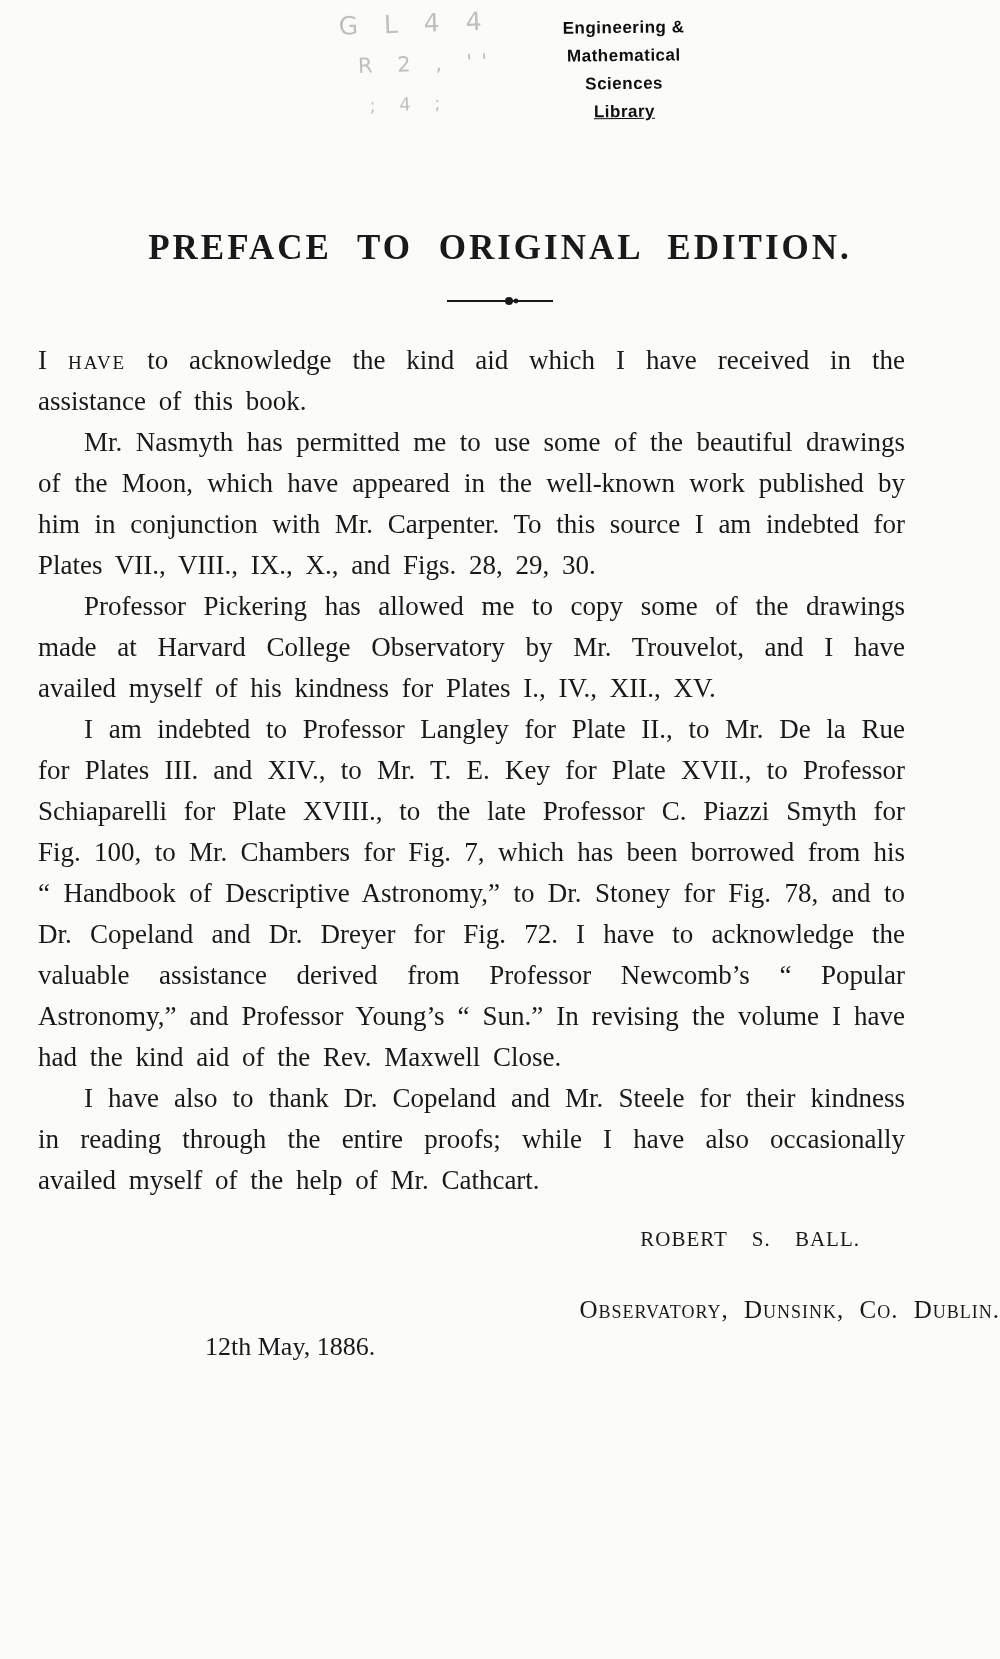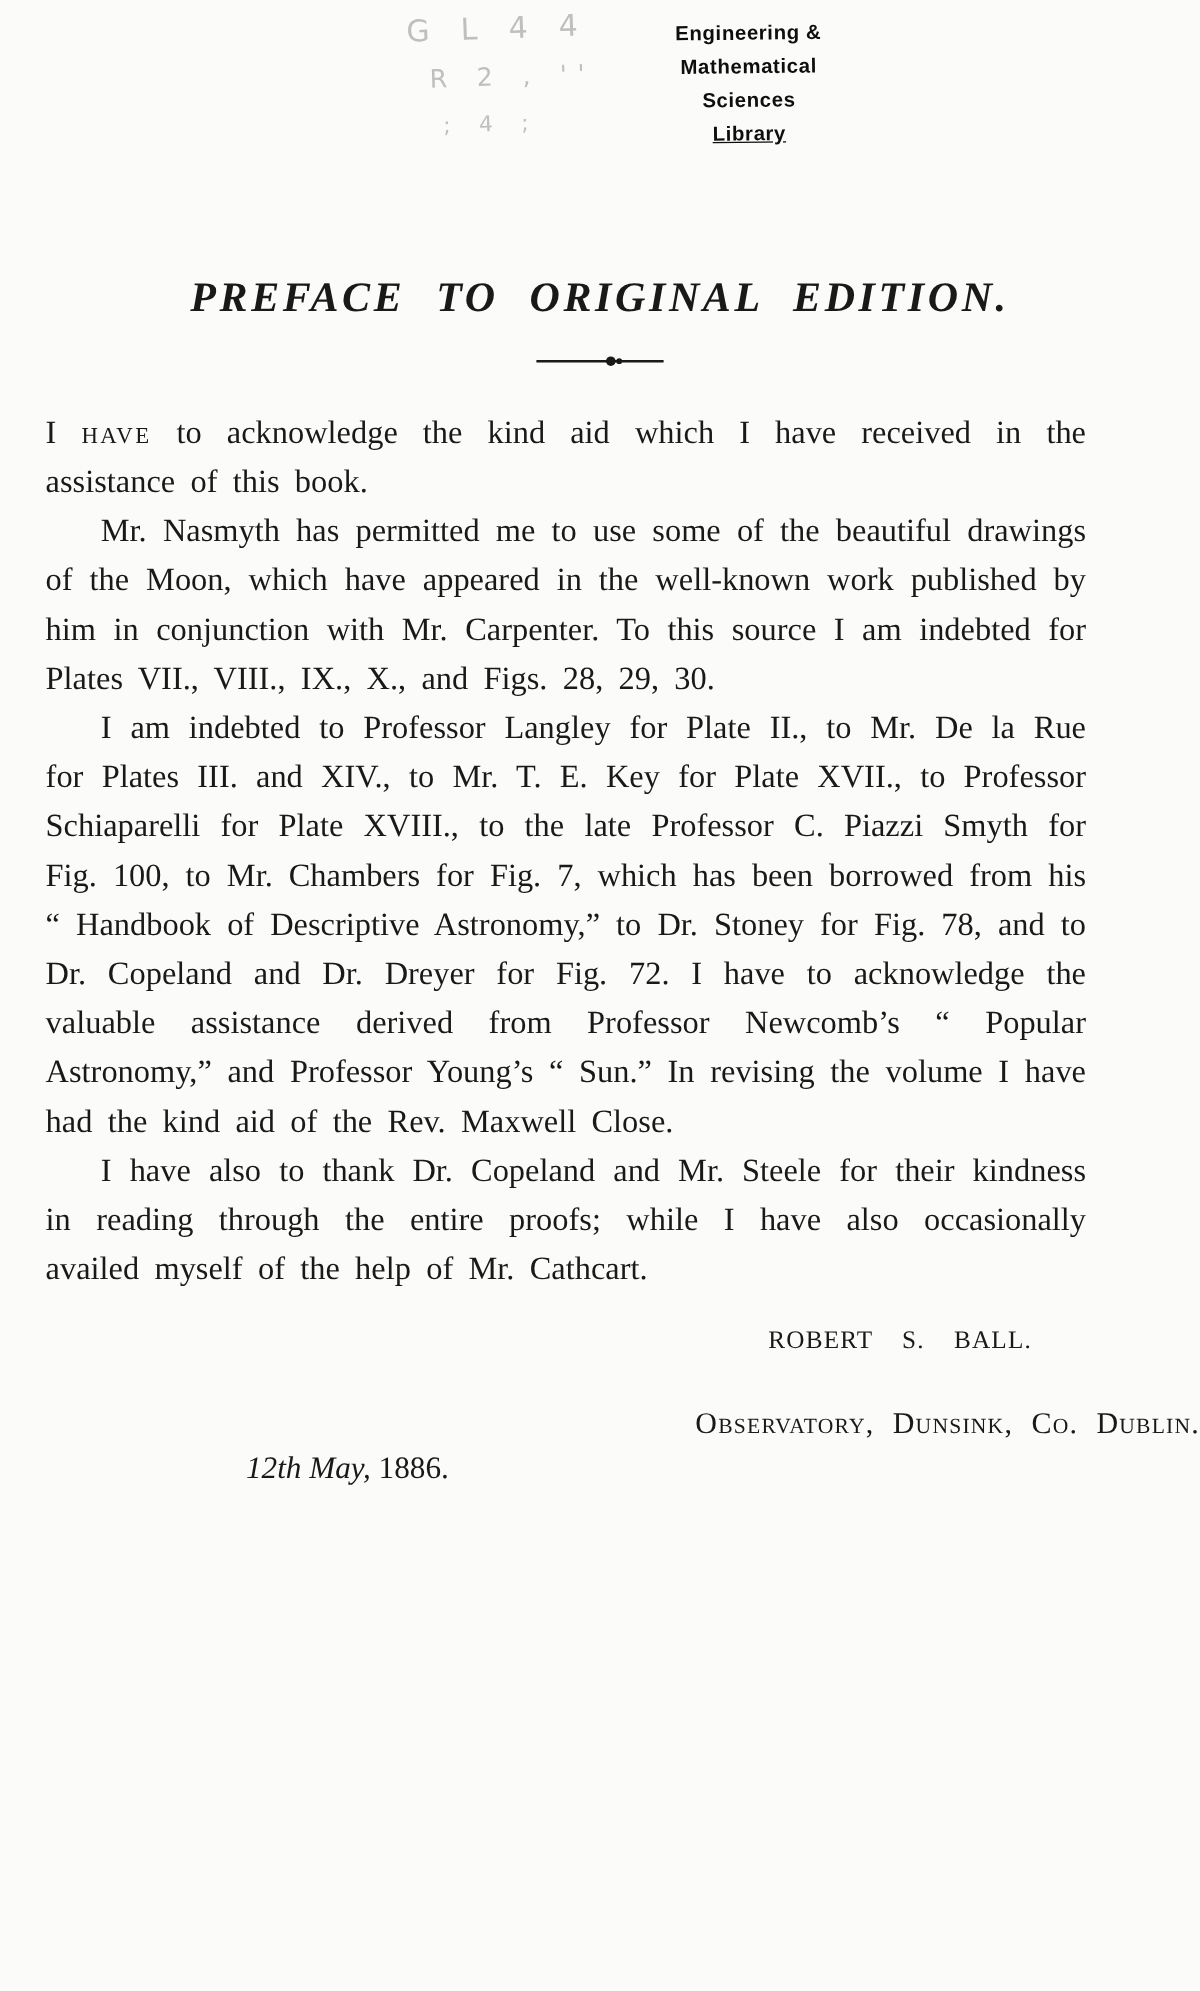--- a/index.html
+++ b/index.html
@@ -47,21 +47,20 @@
   }
   .stamp .st4 { text-decoration: underline; }
 
   .title {
     margin: 228px 0 0 0;
     text-align: center;
     font-size: 35px;
     font-weight: bold;
     letter-spacing: 3px;
     word-spacing: 14px;
-    font-style: italic;
   }
 
   .ornament {
     width: 110px;
     margin: 26px auto 0 auto;
     display: flex;
     justify-content: center;
     align-items: center;
   }
 
@@ -89,21 +88,21 @@
     font-variant: small-caps;
     font-size: 25px;
     letter-spacing: 1px;
     word-spacing: 8px;
     text-align: right;
   }
   .footer .date {
     margin: 8px 0 0 125px;
     font-size: 26px;
   }
-  .it { font-style: italic; }
+  .it { }
 </style>
 </head>
 <body>
 
 <div class="page">
 
   <div class="pencil">
     <div class="pl1">G L 4 4</div>
     <div class="pl2">R 2 , ''</div>
     <div class="pl3">; 4 ;</div>
@@ -122,20 +121,21 @@
     <svg width="110" height="14" viewBox="0 0 110 14">
       <line x1="2" y1="7" x2="108" y2="7" stroke="#191919" stroke-width="2"></line>
       <circle cx="64" cy="7" r="4" fill="#191919"></circle>
       <circle cx="71" cy="7" r="2.4" fill="#191919"></circle>
     </svg>
   </div>
 
   <div class="bodytext">
     <p class="first"><span>I </span><span class="sc">have</span><span> to acknowledge the kind aid which I have received in the assistance of this book.</span></p>
     <p>Mr. Nasmyth has permitted me to use some of the beautiful drawings of the Moon, which have appeared in the well-known work published by him in conjunction with Mr. Carpenter.  To this source I am indebted for Plates VII., VIII., IX., X., and Figs. 28, 29, 30.</p>
+    <p>Professor Pickering has allowed me to copy some of the drawings made at Harvard College Observatory by Mr. Trouvelot, and I have availed myself of his kindness for Plates I., IV., XII., XV.</p>
     <p>I am indebted to Professor Langley for Plate II., to Mr. De la Rue for Plates III. and XIV., to Mr. T. E. Key for Plate XVII., to Professor Schiaparelli for Plate XVIII., to the late Professor C. Piazzi Smyth for Fig. 100, to Mr. Chambers for Fig. 7, which has been borrowed from his “ Handbook of Descriptive Astronomy,” to Dr. Stoney for Fig. 78, and to Dr. Copeland and Dr. Dreyer for Fig. 72.  I have to acknowledge the valuable assistance derived from Professor Newcomb’s “ Popular Astronomy,” and Professor Young’s “ Sun.”  In revising the volume I have had the kind aid of the Rev. Maxwell Close.</p>
     <p>I have also to thank Dr. Copeland and Mr. Steele for their kindness in reading through the entire proofs; while I have also occasionally availed myself of the help of Mr. Cathcart.</p>
   </div>
 
   <div class="signature">ROBERT S. BALL.</div>
 
   <div class="footer">
     <div class="loc">Observatory, Dunsink, Co. Dublin.</div>
     <div class="date"><span class="it">12th May,</span><span> 1886.</span></div>
   </div>

